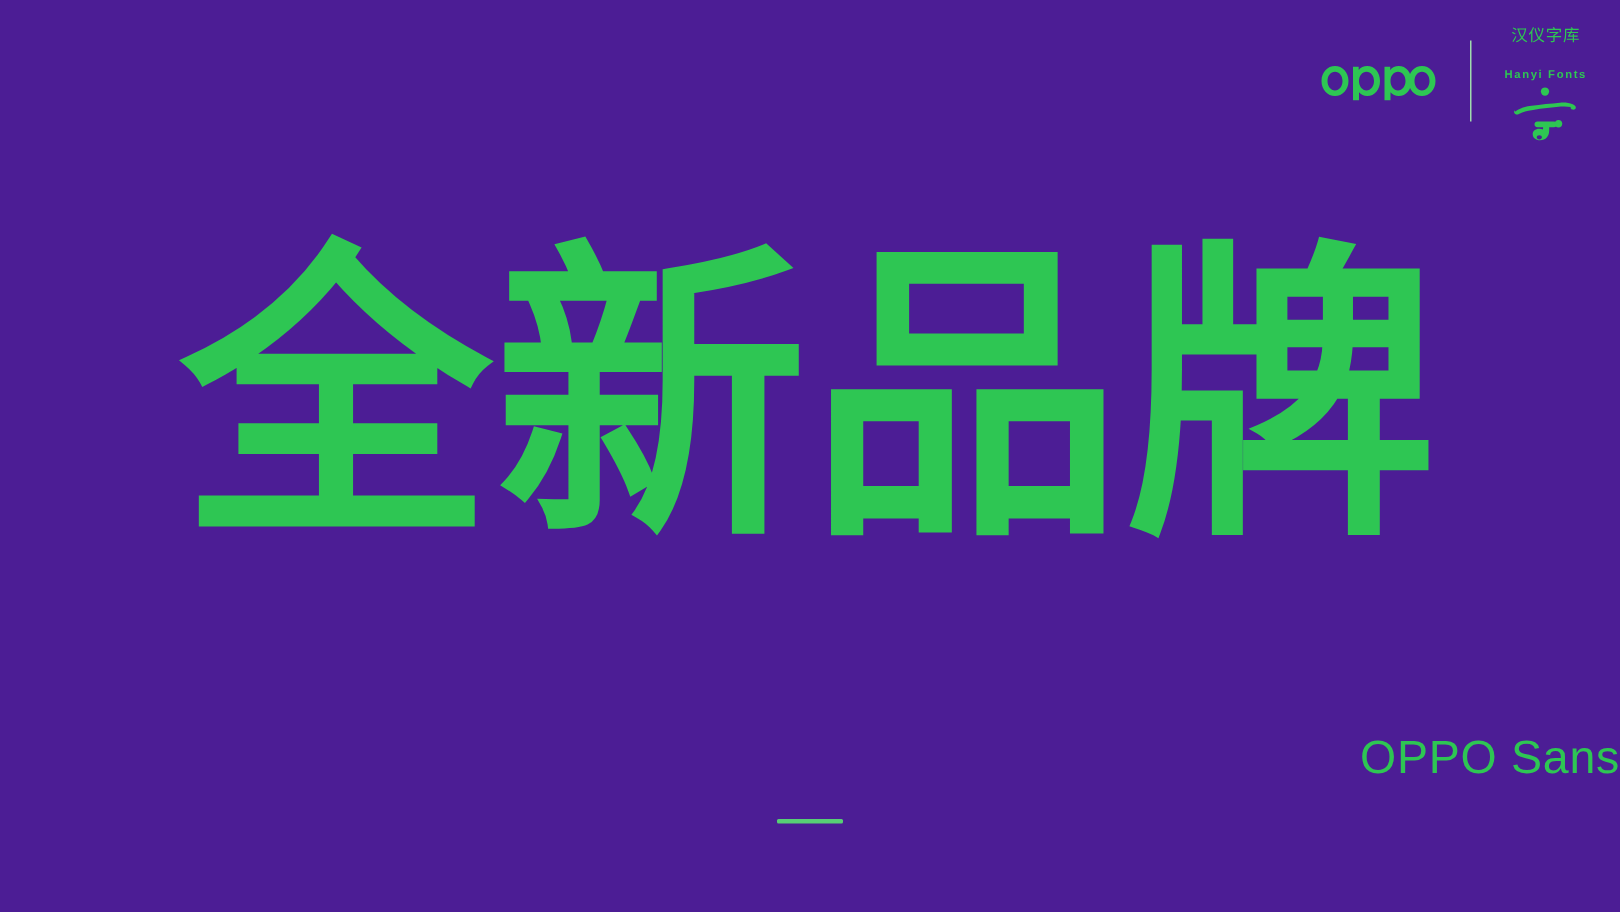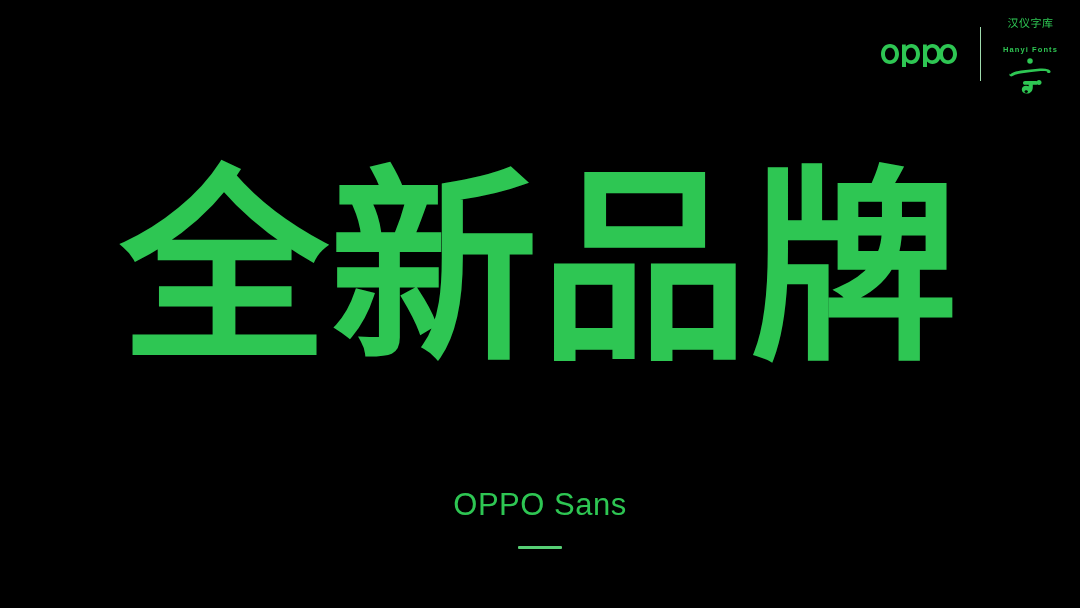--- a/index.html
+++ b/index.html
@@ -12,21 +12,21 @@
     height: 608px;
     overflow: hidden;
     background: #f0f0ee;
     font-family: "Liberation Sans", "DejaVu Sans", sans-serif;
   }
 
   .slide {
     position: relative;
     width: 1080px;
     height: 608px;
-    background: #000000;
+    background: #4c1d95;
     box-sizing: border-box;
   }
 
   
   .brand-bar {
     position: absolute;
     top: 18px;
     right: 22px;
     display: flex;
     align-items: center;
@@ -83,38 +83,37 @@
 
   
   .hero {
     position: absolute;
     left: 0;
     right: 0;
     top: 162px;
     text-align: center;
   }
   .hero-title {
-    font-family: Liberation Serif, serif;
+    font-family: Liberation Mono, monospace;
     font-size: 208px;
     line-height: 218px;
     font-weight: bold;
     letter-spacing: 2px;
     color: #2ec653;
-    margin: 0;
+    margin: 12px;
     white-space: nowrap;
   }
 
   
   .caption {
     position: absolute;
     left: 0;
     right: 0;
     top: 486px;
-    text-align: center;
-    text-decoration: underline;
+    text-align: right;
   }
   .caption-text {
     font-family: "Liberation Sans", "DejaVu Sans", sans-serif;
     font-size: 31px;
     line-height: 38px;
     font-weight: 400;
     letter-spacing: 0.5px;
     color: #2ec653;
     margin: 0;
   }

